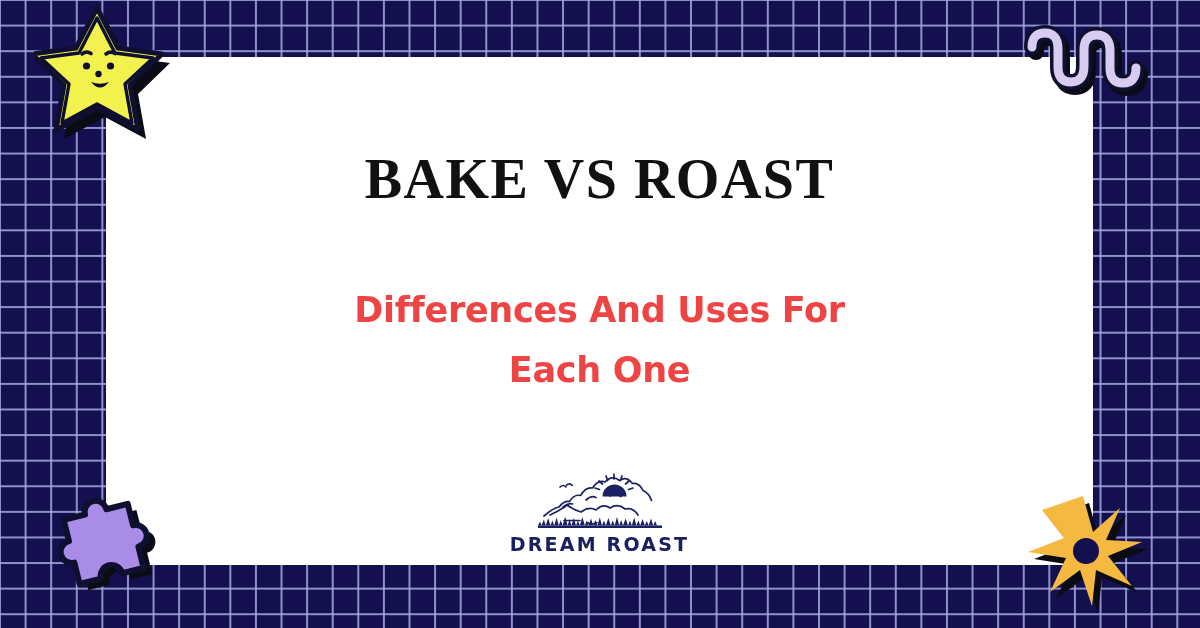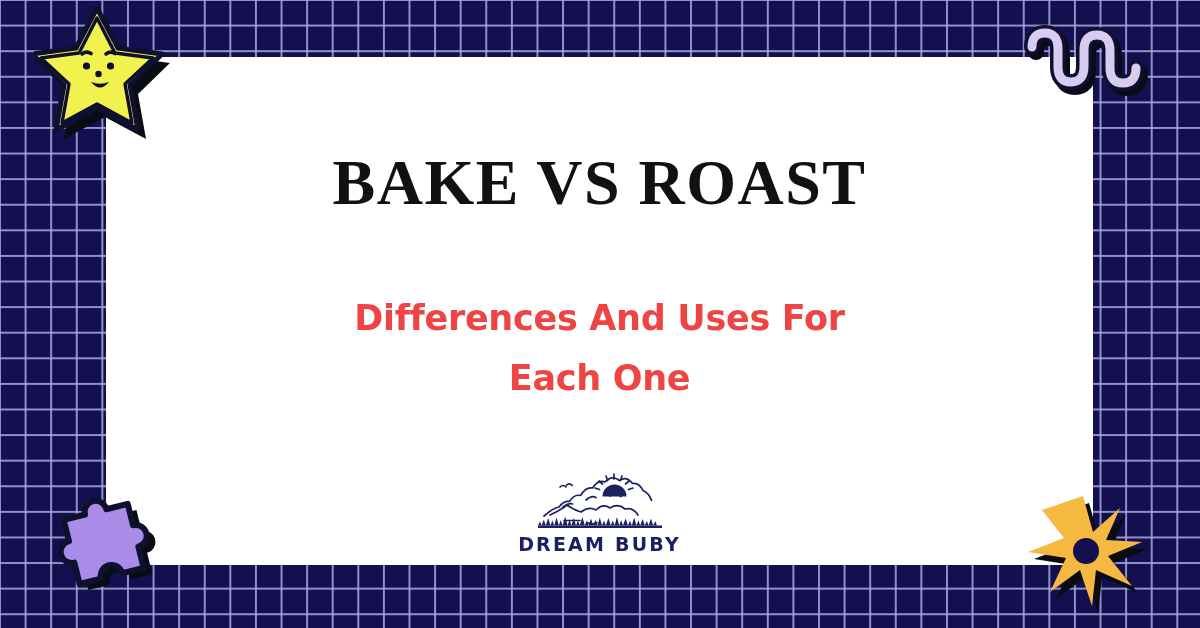--- a/index.html
+++ b/index.html
@@ -46,21 +46,21 @@
     inset: 0;
     display: flex;
     flex-direction: column;
     align-items: center;
   }
 
   #page-title {
     margin-top: 94px;
     font-family: "Liberation Serif", serif;
     font-weight: bold;
-    font-size: 64px;
+    font-size: 56px;
     letter-spacing: 1.5px;
     color: #111111;
     text-align: center;
     line-height: 1;
     white-space: nowrap;
   }
 
   #subtitle {
     margin-top: 73px;
     font-family: "DejaVu Sans", sans-serif;
@@ -183,21 +183,21 @@
                      l2 -4.5 l1.8 4.5
                      z"></path>
           </g>
 
           <g fill="none" stroke="#1b2060" stroke-width="1.6" stroke-linecap="round">
             <path d="M57 52.5 q5 3 10 0"></path>
             <path d="M34 50.5 h16"></path>
           </g>
         </svg>
 
-        <div id="logo-wordmark">DREAM BUBY</div>
+        <div id="logo-wordmark">DREAM ROAST</div>
       </div>
     </div>
   </div>
 
   <svg class="deco" id="deco-star" width="140" height="134" viewBox="0 0 140 134">
     <g transform="translate(8,9)">
       <path d="M63 2 L84 42 L128 48 L96 79 L104 124 L63 102 L22 124 L30 79 L-2 48 L42 42 Z" fill="#0b0b14"></path>
     </g>
     <g transform="translate(0,0)">
       <path d="M63 2 L84 42 L128 48 L96 79 L104 124 L63 102 L22 124 L30 79 L-2 48 L42 42 Z" fill="#f2f24f" stroke="#0f1030" stroke-width="5" stroke-linejoin="round"></path>

